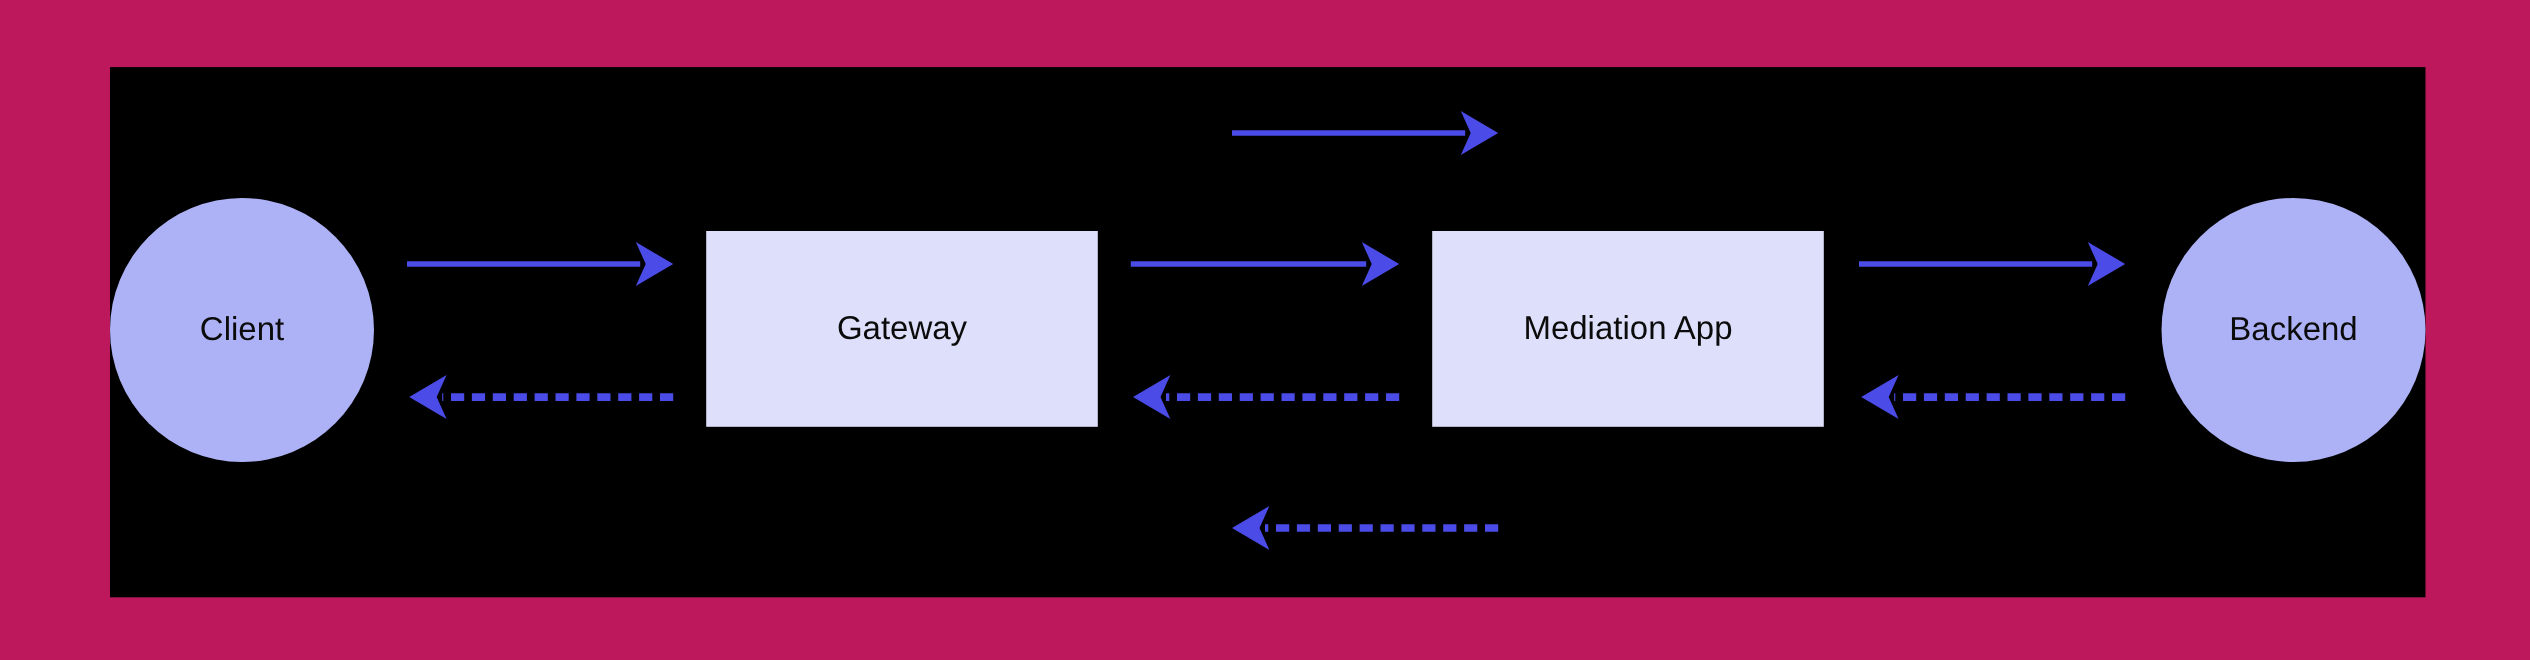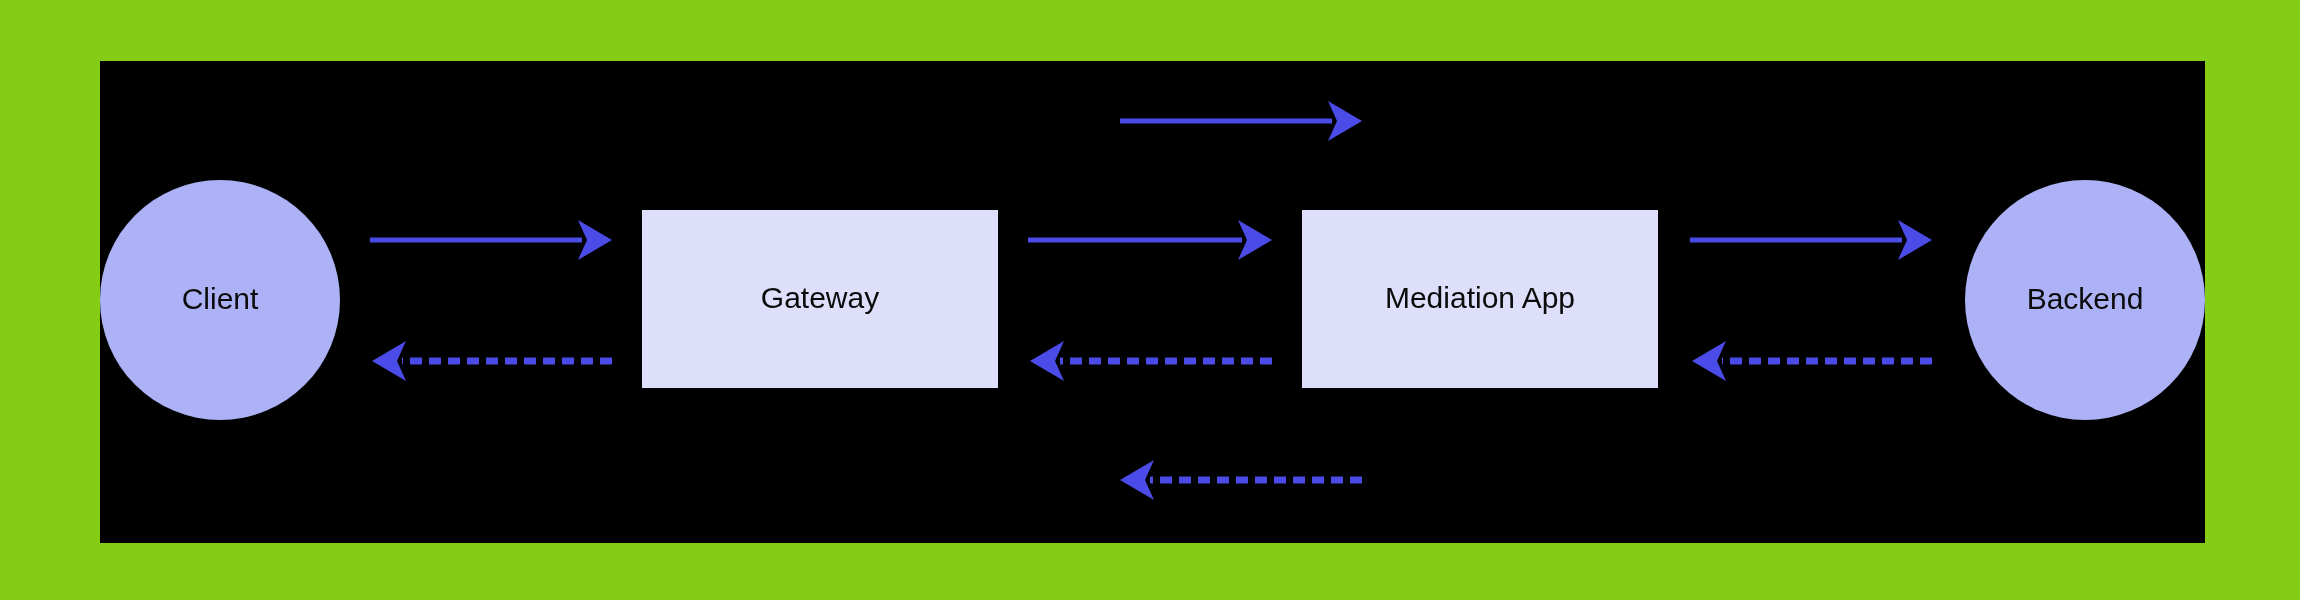--- a/index.html
+++ b/index.html
@@ -42,21 +42,21 @@
     pointer-events: none;
   }
   .node-shape-circle { stroke: none; }
   .node-shape-rect { stroke: none; }
   .edge-line { fill: none; stroke-linecap: butt; }
   .edge-head { stroke: none; }
 </style>
 </head>
 <body>
 
-<div id="page" style="background: #84cc16;">
+<div id="page" style="background: #be185d;">
   <div id="canvas" style="left: 100px; top: 61px; width: 2105px; height: 482px; background: rgb(0, 0, 0);"></div>
 
   <svg id="diagram-svg" viewBox="0 0 2300 600" xmlns="http://www.w3.org/2000/svg">
 
     <g id="edges-layer">
         <g>
           <line x1="370" y1="240" x2="582" y2="240" stroke="#4B4BE8" stroke-width="5" class="edge-line"></line>
           <path d="M 612 240 L 578 220 L 587 240 L 578 260 Z" fill="#4B4BE8" class="edge-head"></path>
         </g>
         <g>

